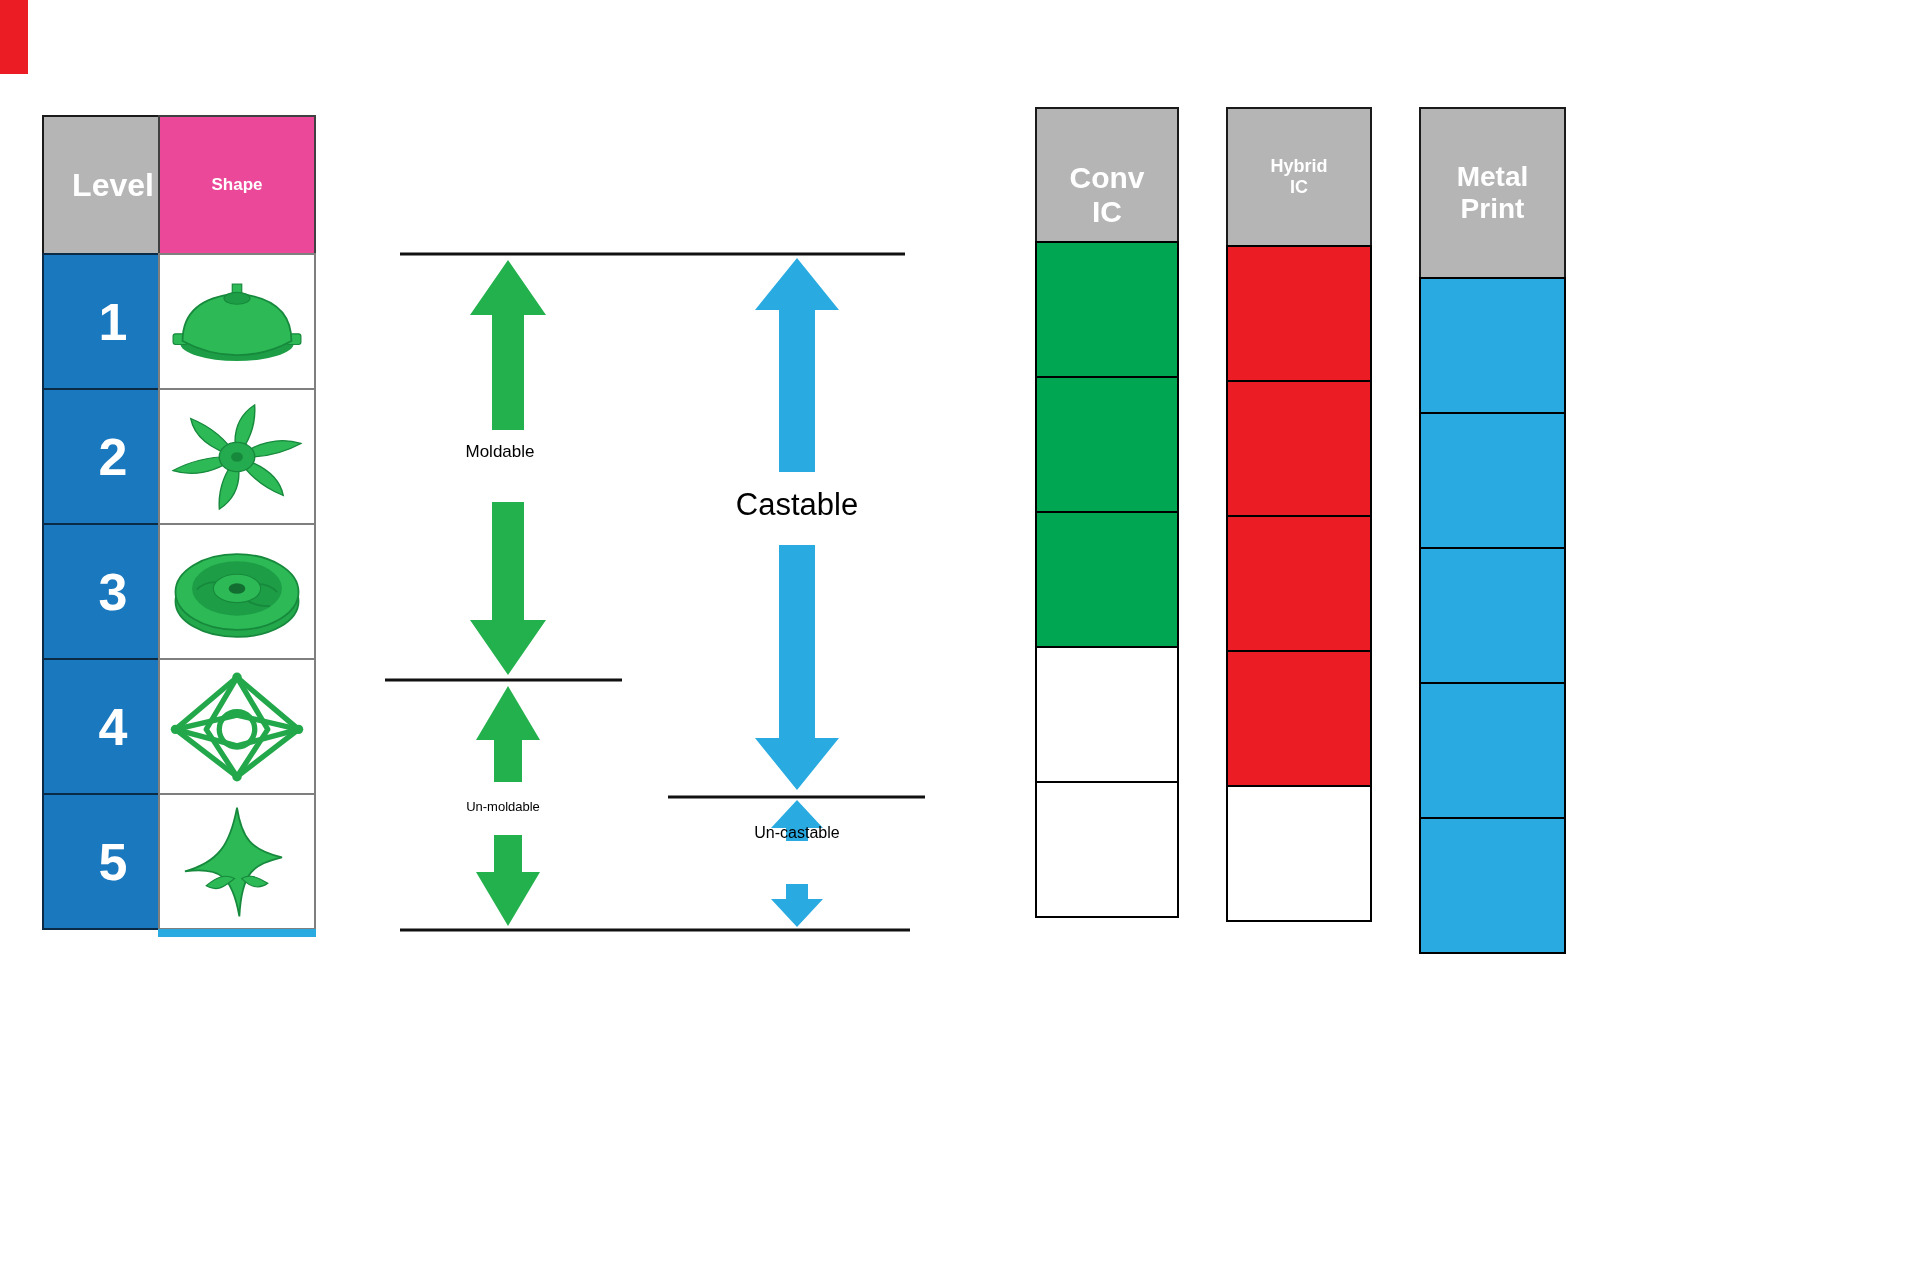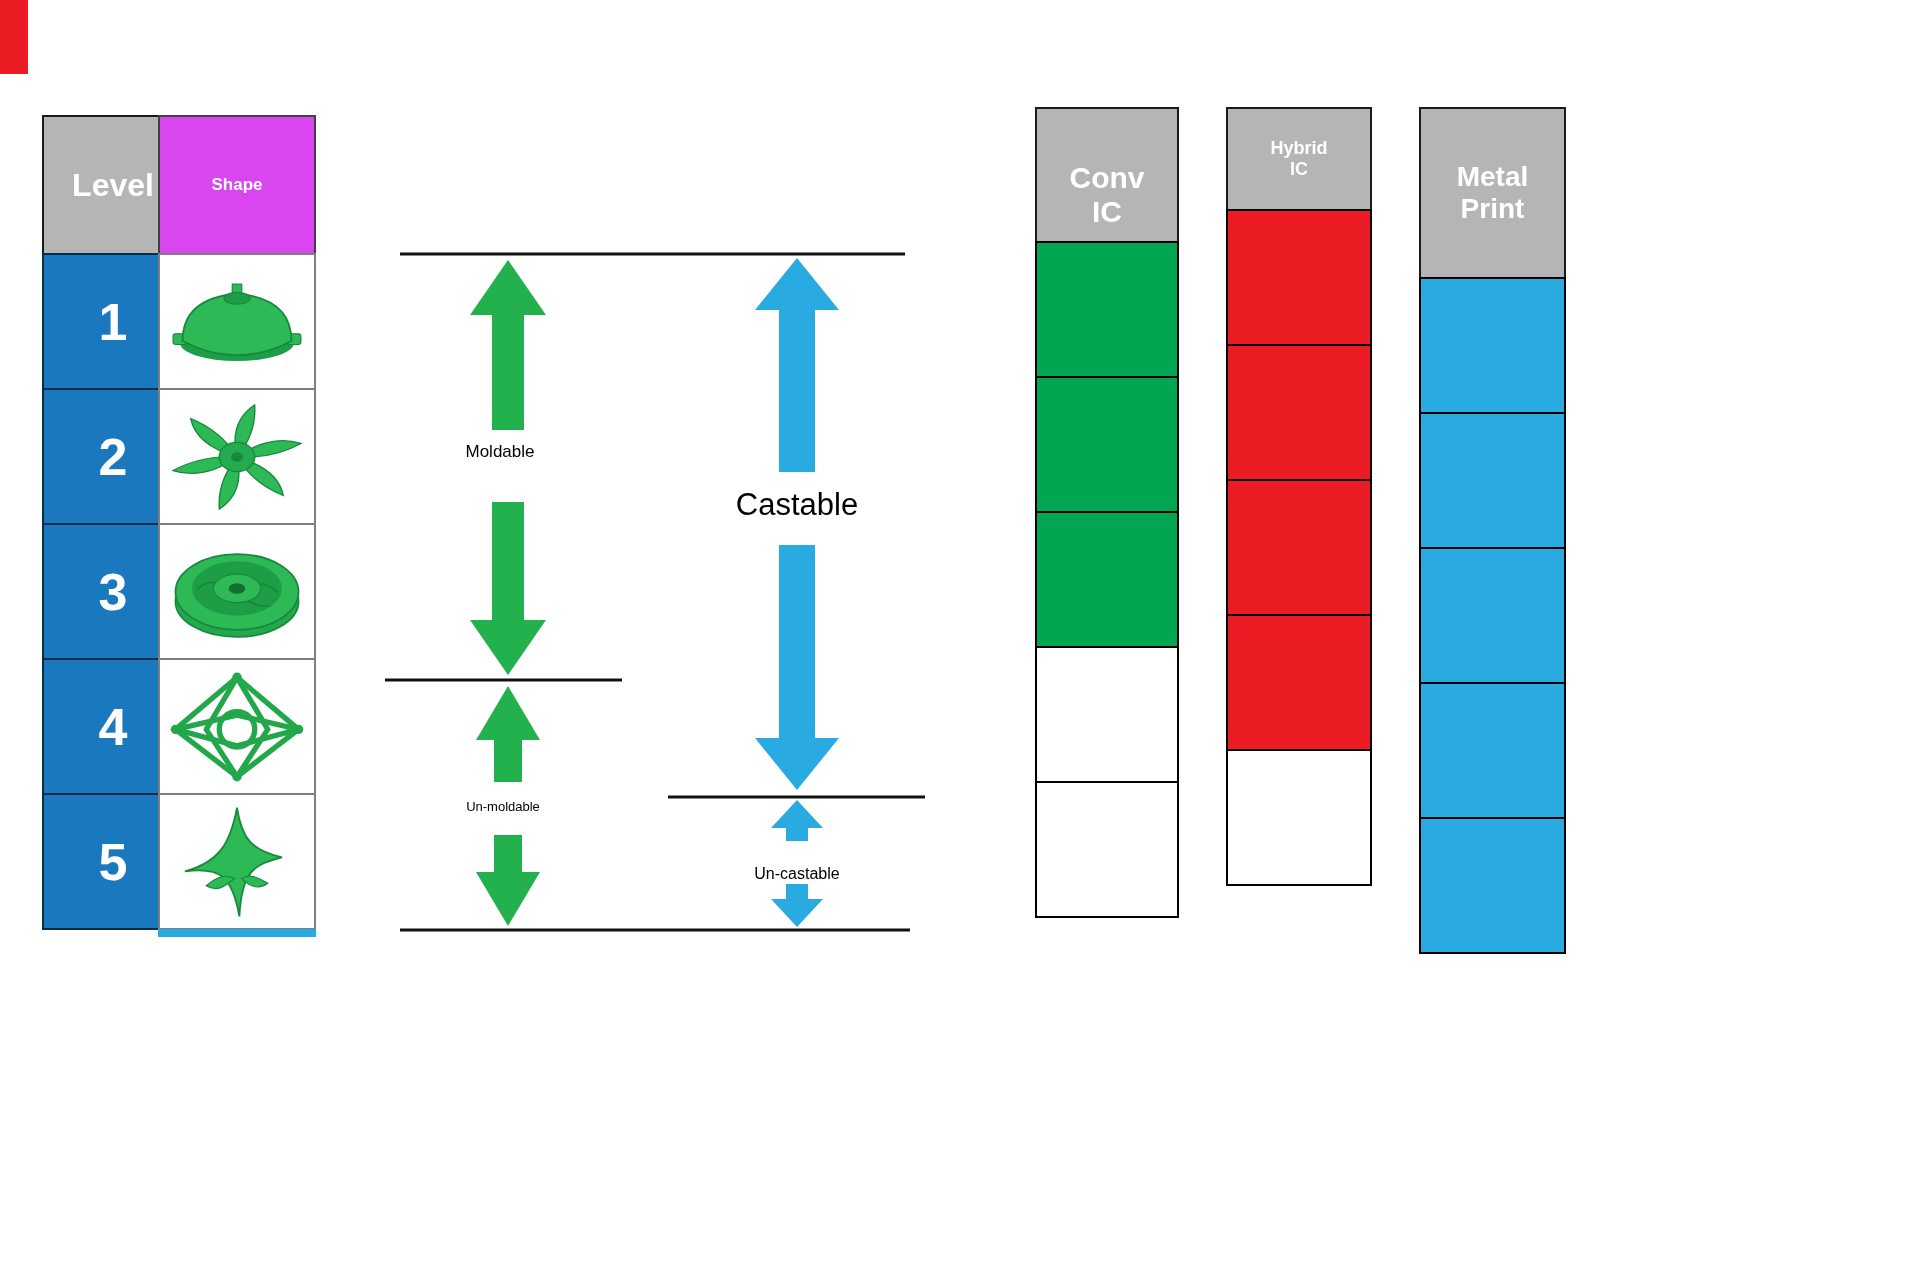--- a/index.html
+++ b/index.html
@@ -52,21 +52,21 @@
     </div>
     <div class="level-cell" style="background: rgb(26, 120, 190);">
       <span class="level-num">4</span>
     </div>
     <div class="level-cell" style="background: rgb(26, 120, 190);">
       <span class="level-num">5</span>
     </div>
   </div>
 
   <div class="col" style="left:158px; top:115px; width:158px;">
-    <div class="hdr" style="height: 140px; font-size: 17px; border-color: rgb(64, 64, 64); background: #d946ef;">
+    <div class="hdr" style="height: 140px; font-size: 17px; border-color: rgb(64, 64, 64); background: #ec4899;">
       <span class="wrap">Shape</span>
     </div>
 
     <div class="shape-cell">
       <svg viewBox="0 0 120 100">
         <ellipse cx="60" cy="68" rx="48" ry="15" fill="#1d9e46"></ellipse>
         <rect x="6" y="60" width="12" height="9" rx="2" fill="#2cb956" stroke="#17893c" stroke-width="1"></rect>
         <rect x="102" y="60" width="12" height="9" rx="2" fill="#2cb956" stroke="#17893c" stroke-width="1"></rect>
         <path d="M14 66 Q14 30 60 26 Q106 30 106 66 Q84 78 60 78 Q36 78 14 66 Z" fill="#2cb956" stroke="#17893c" stroke-width="1.5"></path>
         <rect x="56" y="18" width="8" height="10" fill="#2cb956" stroke="#17893c" stroke-width="1"></rect>
@@ -145,35 +145,35 @@
     <polygon points="797,258 839,310 815,310 815,472 779,472 779,310 755,310" fill="#29abe2"></polygon>
     <polygon points="797,790 755,738 779,738 779,545 815,545 815,738 839,738" fill="#29abe2"></polygon>
 
     <polygon points="797,800 823,828 808,828 808,841 786,841 786,828 771,828" fill="#29abe2"></polygon>
     <polygon points="797,927 771,899 786,899 786,884 808,884 808,899 823,899" fill="#29abe2"></polygon>
   </svg>
 
   <div class="lbl" style="left:500px; top:452px; font-size:17px;">Moldable</div>
   <div class="lbl" style="left:503px; top:806px; font-size:13px;">Un-moldable</div>
   <div class="lbl" style="left:797px; top:505px; font-size:31px;">Castable</div>
-  <div class="lbl" style="left:797px; top:874px; font-size:16px;">Un-castable</div>
+  <div class="lbl" style="left:797px; top:833px; font-size:16px;">Un-castable</div>
 
   <div class="col" style="left:1035px; top:107px; width:144px;">
     <div class="hdr" style="height: 136px; font-size: 30px; background: rgb(181, 181, 181);">
       <span class="wrap" style="width:90px;margin-top:40px;">Conv IC</span>
     </div>
     <div class="proc-cell" style="background: rgb(0, 166, 81);"></div>
     <div class="proc-cell" style="background: rgb(0, 166, 81);"></div>
     <div class="proc-cell" style="background: rgb(0, 166, 81);"></div>
     <div class="proc-cell" style="background: rgb(255, 255, 255);"></div>
     <div class="proc-cell" style="background: rgb(255, 255, 255);"></div>
   </div>
 
   <div class="col" style="left:1226px; top:107px; width:146px;">
-    <div class="hdr" style="height: 104px; font-size: 18px; background: rgb(181, 181, 181);">
+    <div class="hdr" style="height: 140px; font-size: 18px; background: rgb(181, 181, 181);">
       <span class="wrap" style="width:70px;">Hybrid IC</span>
     </div>
     <div class="proc-cell" style="background: rgb(236, 28, 36);"></div>
     <div class="proc-cell" style="background: rgb(236, 28, 36);"></div>
     <div class="proc-cell" style="background: rgb(236, 28, 36);"></div>
     <div class="proc-cell" style="background: rgb(236, 28, 36);"></div>
     <div class="proc-cell" style="background: rgb(255, 255, 255);"></div>
   </div>
 
   <div class="col" style="left:1419px; top:107px; width:147px;">

